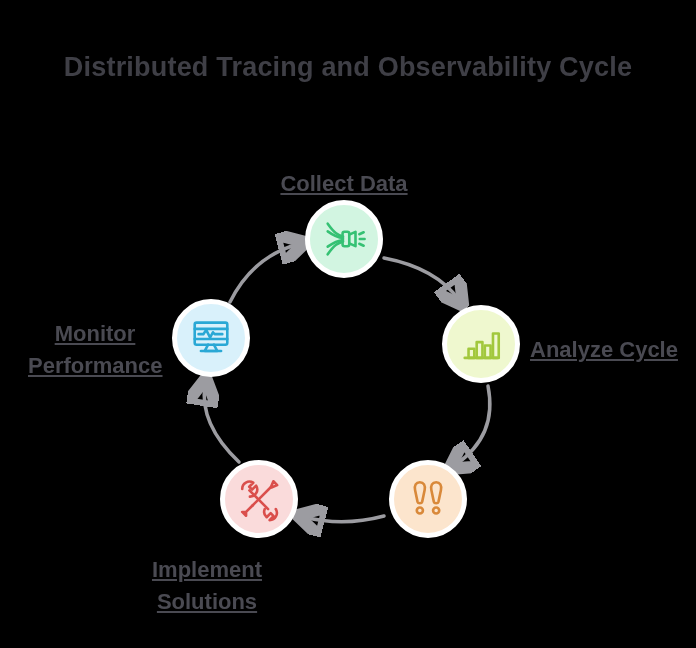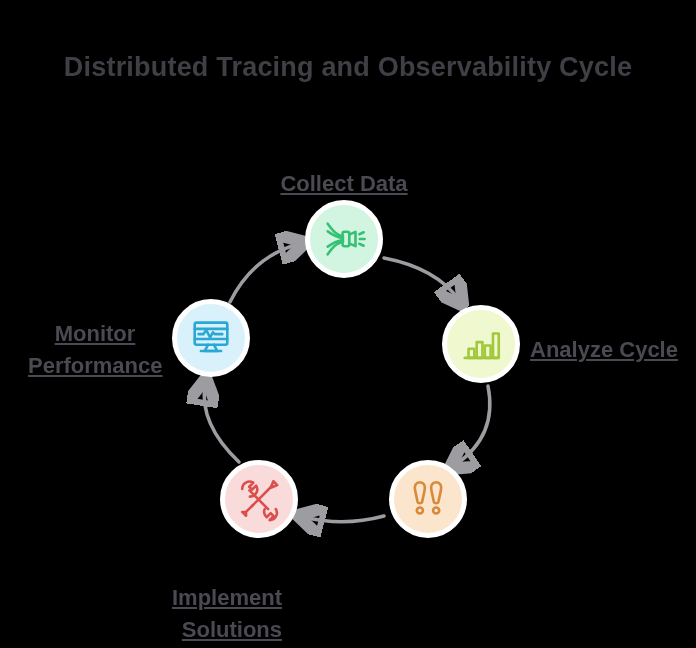--- a/index.html
+++ b/index.html
@@ -40,21 +40,21 @@
 
   .node-label{
     position:absolute;
     font-size:22px;font-weight:700;color:#4a4a52;
     line-height:1.45;
     text-decoration:underline;
   }
   .label-collect-data        {left:244px;top:168px;width:200px;text-align:center;}
   .label-analyze-data        {left:530px;top:334px;width:160px;text-align:left;}
   .label-identify-issues     {left:398px;top:554px;width:145px;text-align:center;}
-  .label-implement-solutions {left:132px;top:554px;width:150px;text-align:right;margin-top:28px;}
+  .label-implement-solutions {left:132px;top:554px;width:150px;text-align:center;}
   .label-monitor-performance {left:28px; top:318px;width:134px;text-align:center;}
 </style>
 </head>
 <body>
 
 <div class="stage">
 
   <div class="diagram-title">Distributed Tracing and Observability Cycle</div>
 
   <svg class="arrow-layer" viewBox="0 0 696 648">

